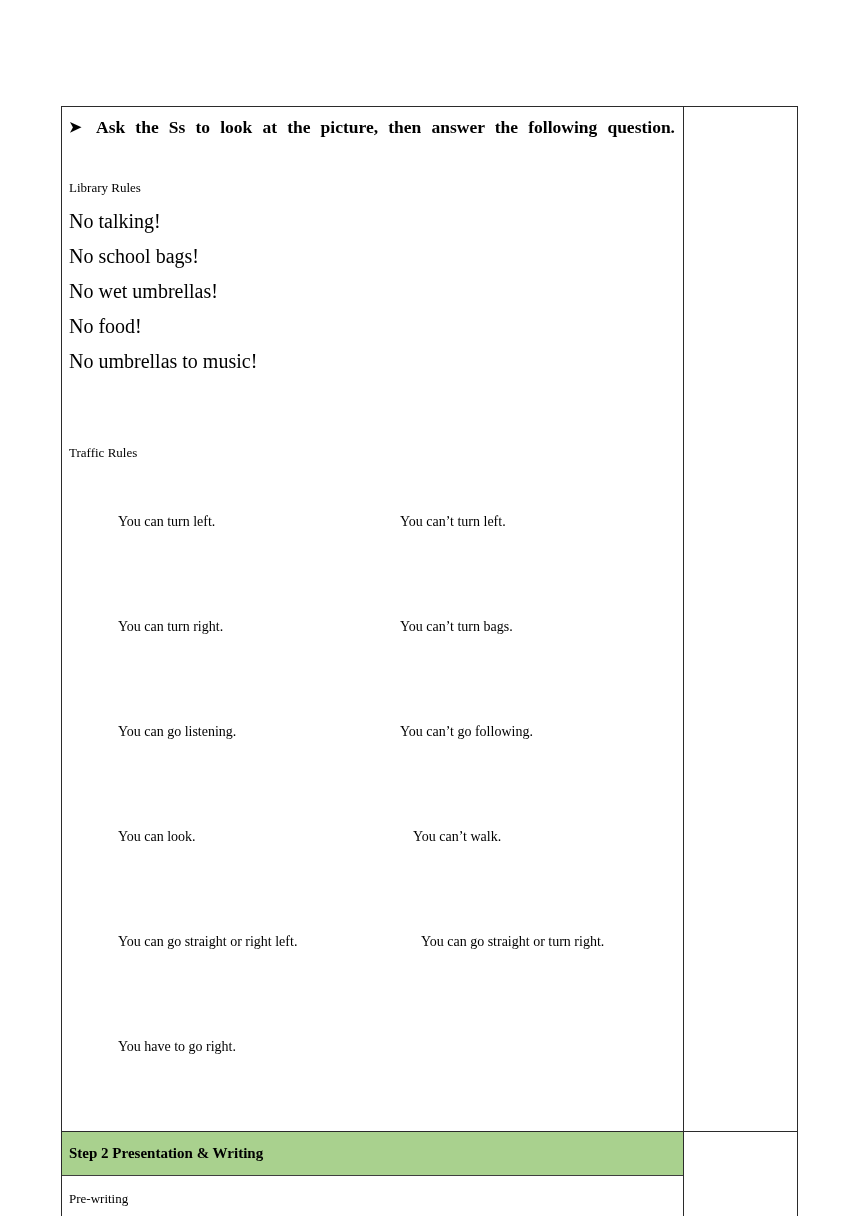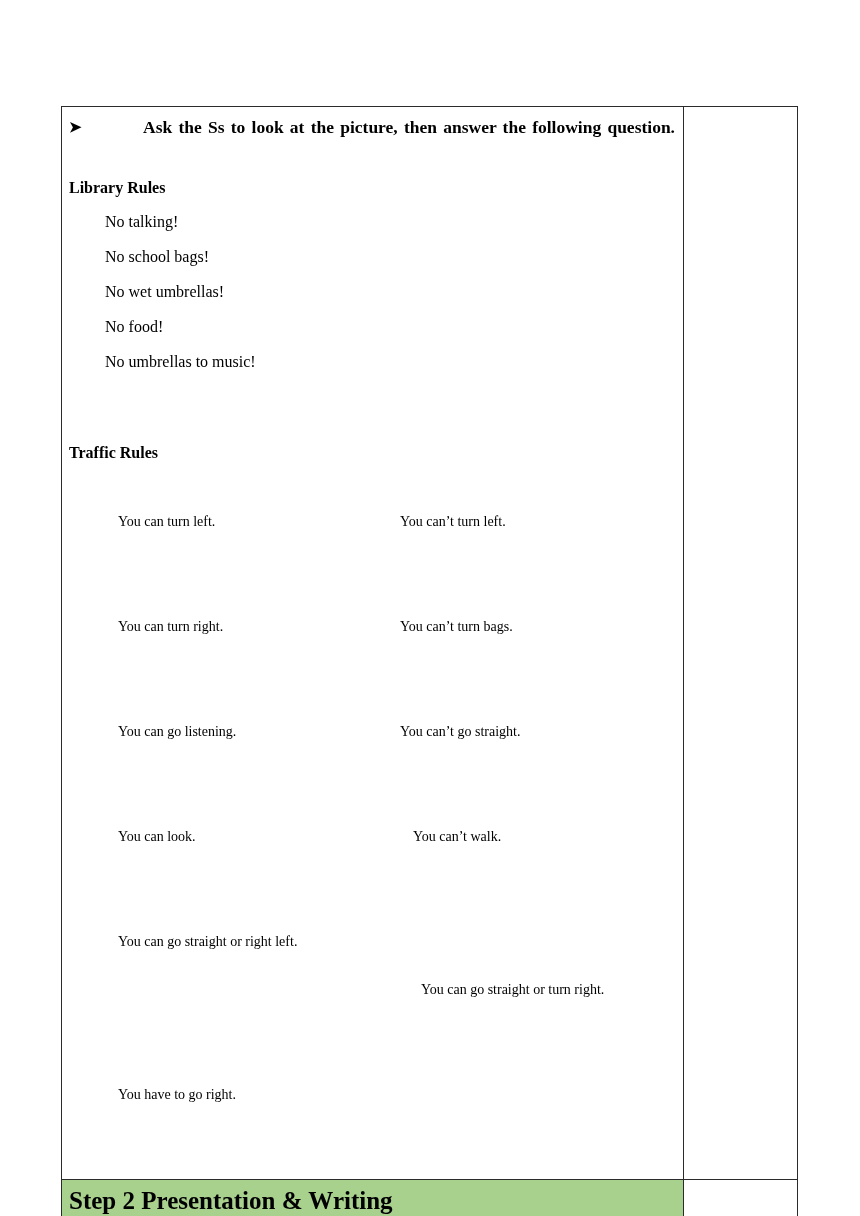--- a/index.html
+++ b/index.html
@@ -38,24 +38,23 @@
   }
   .col-main { width: 622px; }
   .col-notes { width: 114px; }
 
   .cell-pad {
     padding: 6px 8px 10px 7px;
   }
 
   
   .line {
-    font-size: 16px;
+    font-size: 20px;
     line-height: 35px;
     white-space: pre;
-    margin-left: 36px;
   }
 
   
   .bullet-para {
     position: relative;
     font-size: 17.5px;
     font-weight: bold;
     line-height: 28px;
     text-align: justify;
     text-align-last: left;
@@ -65,31 +64,30 @@
   .bullet-para .arrow-icon {
     position: absolute;
     left: 0;
     top: 0;
     font-size: 15px;
     line-height: 28px;
   }
   .bullet-para .bullet-text {
     display: block;
     text-align: justify;
-    margin-left: 47px;
   }
   .bullet-para .bullet-text::after {
     content: "";
     display: inline-block;
     width: 100%;
   }
 
   .heading-line {
-    font-size: 16px;
-    font-weight: bold;
+    font-size: 13px;
+    font-weight: normal;
     line-height: 33px;
   }
 
   .blank-line { height: 35px; }
   .blank-line.half { height: 22px; }
 
   
   .two-col-row {
     font-size: 14px;
     line-height: 35px;
@@ -98,26 +96,26 @@
   .two-col-row .col-a {
     display: inline-block;
     width: 282px;
     vertical-align: top;
   }
   .two-col-row .col-b {
     display: inline-block;
     vertical-align: top;
   }
   .indent-1 { padding-left: 13px; }
-  .indent-2 { padding-left: 21px; margin-top: 48px; }
+  .indent-2 { padding-left: 21px; }
 
   
   .step-banner {
     background: #a9d18e;
-    font-size: 25px;
+    font-size: 15px;
     font-weight: bold;
     line-height: 24px;
     padding: 9px 21px 10px 7px;
     border-bottom: 1px solid #3f3f3f;
   }
 
   
   .just-bold {
     font-size: 17.5px;
     font-weight: bold;
@@ -167,21 +165,21 @@
 
             <div class="heading-line">Traffic Rules</div>
 
             <div class="two-col-row">
               <span class="col-a">You can turn left.</span><span class="col-b">You can’t turn left.</span>
             </div>
             <div class="two-col-row">
               <span class="col-a">You can turn right.</span><span class="col-b">You can’t turn bags.</span>
             </div>
             <div class="two-col-row">
-              <span class="col-a">You can go listening.</span><span class="col-b">You can’t go straight.</span>
+              <span class="col-a">You can go listening.</span><span class="col-b">You can’t go following.</span>
             </div>
             <div class="two-col-row">
               <span class="col-a">You can look.</span><span class="col-b indent-1">You can’t walk.</span>
             </div>
             <div class="two-col-row">
               <span class="col-a">You can go straight or right left.</span><span class="col-b indent-2">You can go straight or turn right.</span>
             </div>
             <div class="two-col-row">
               <span class="col-a">You have to go right.</span><span class="col-b"></span>
             </div>

